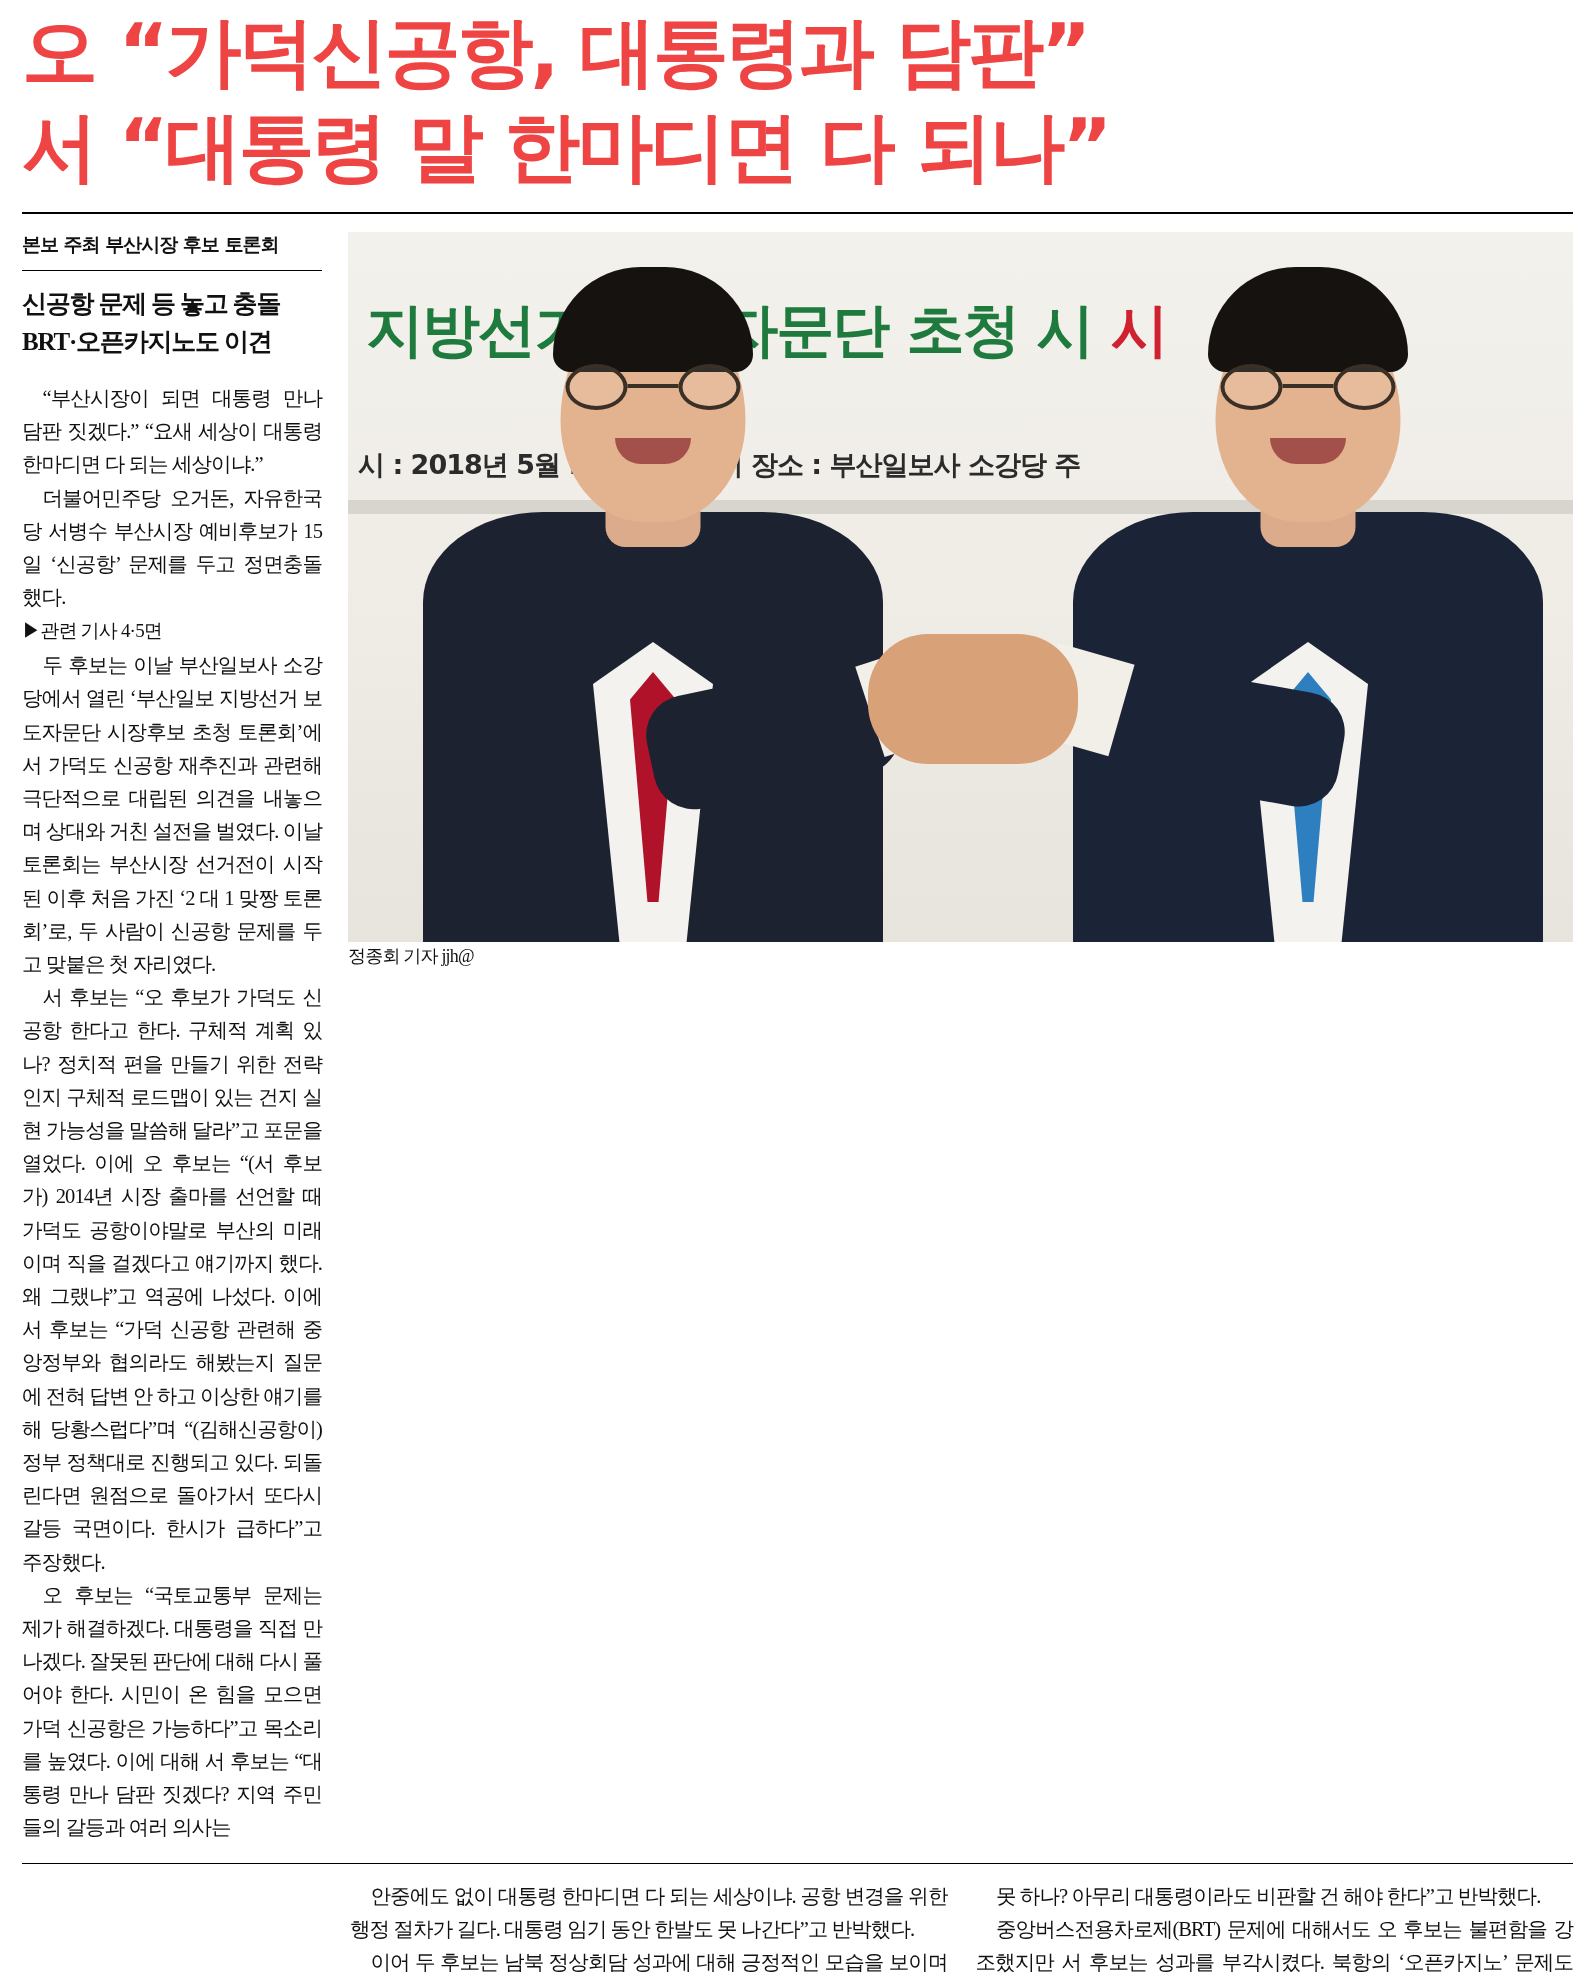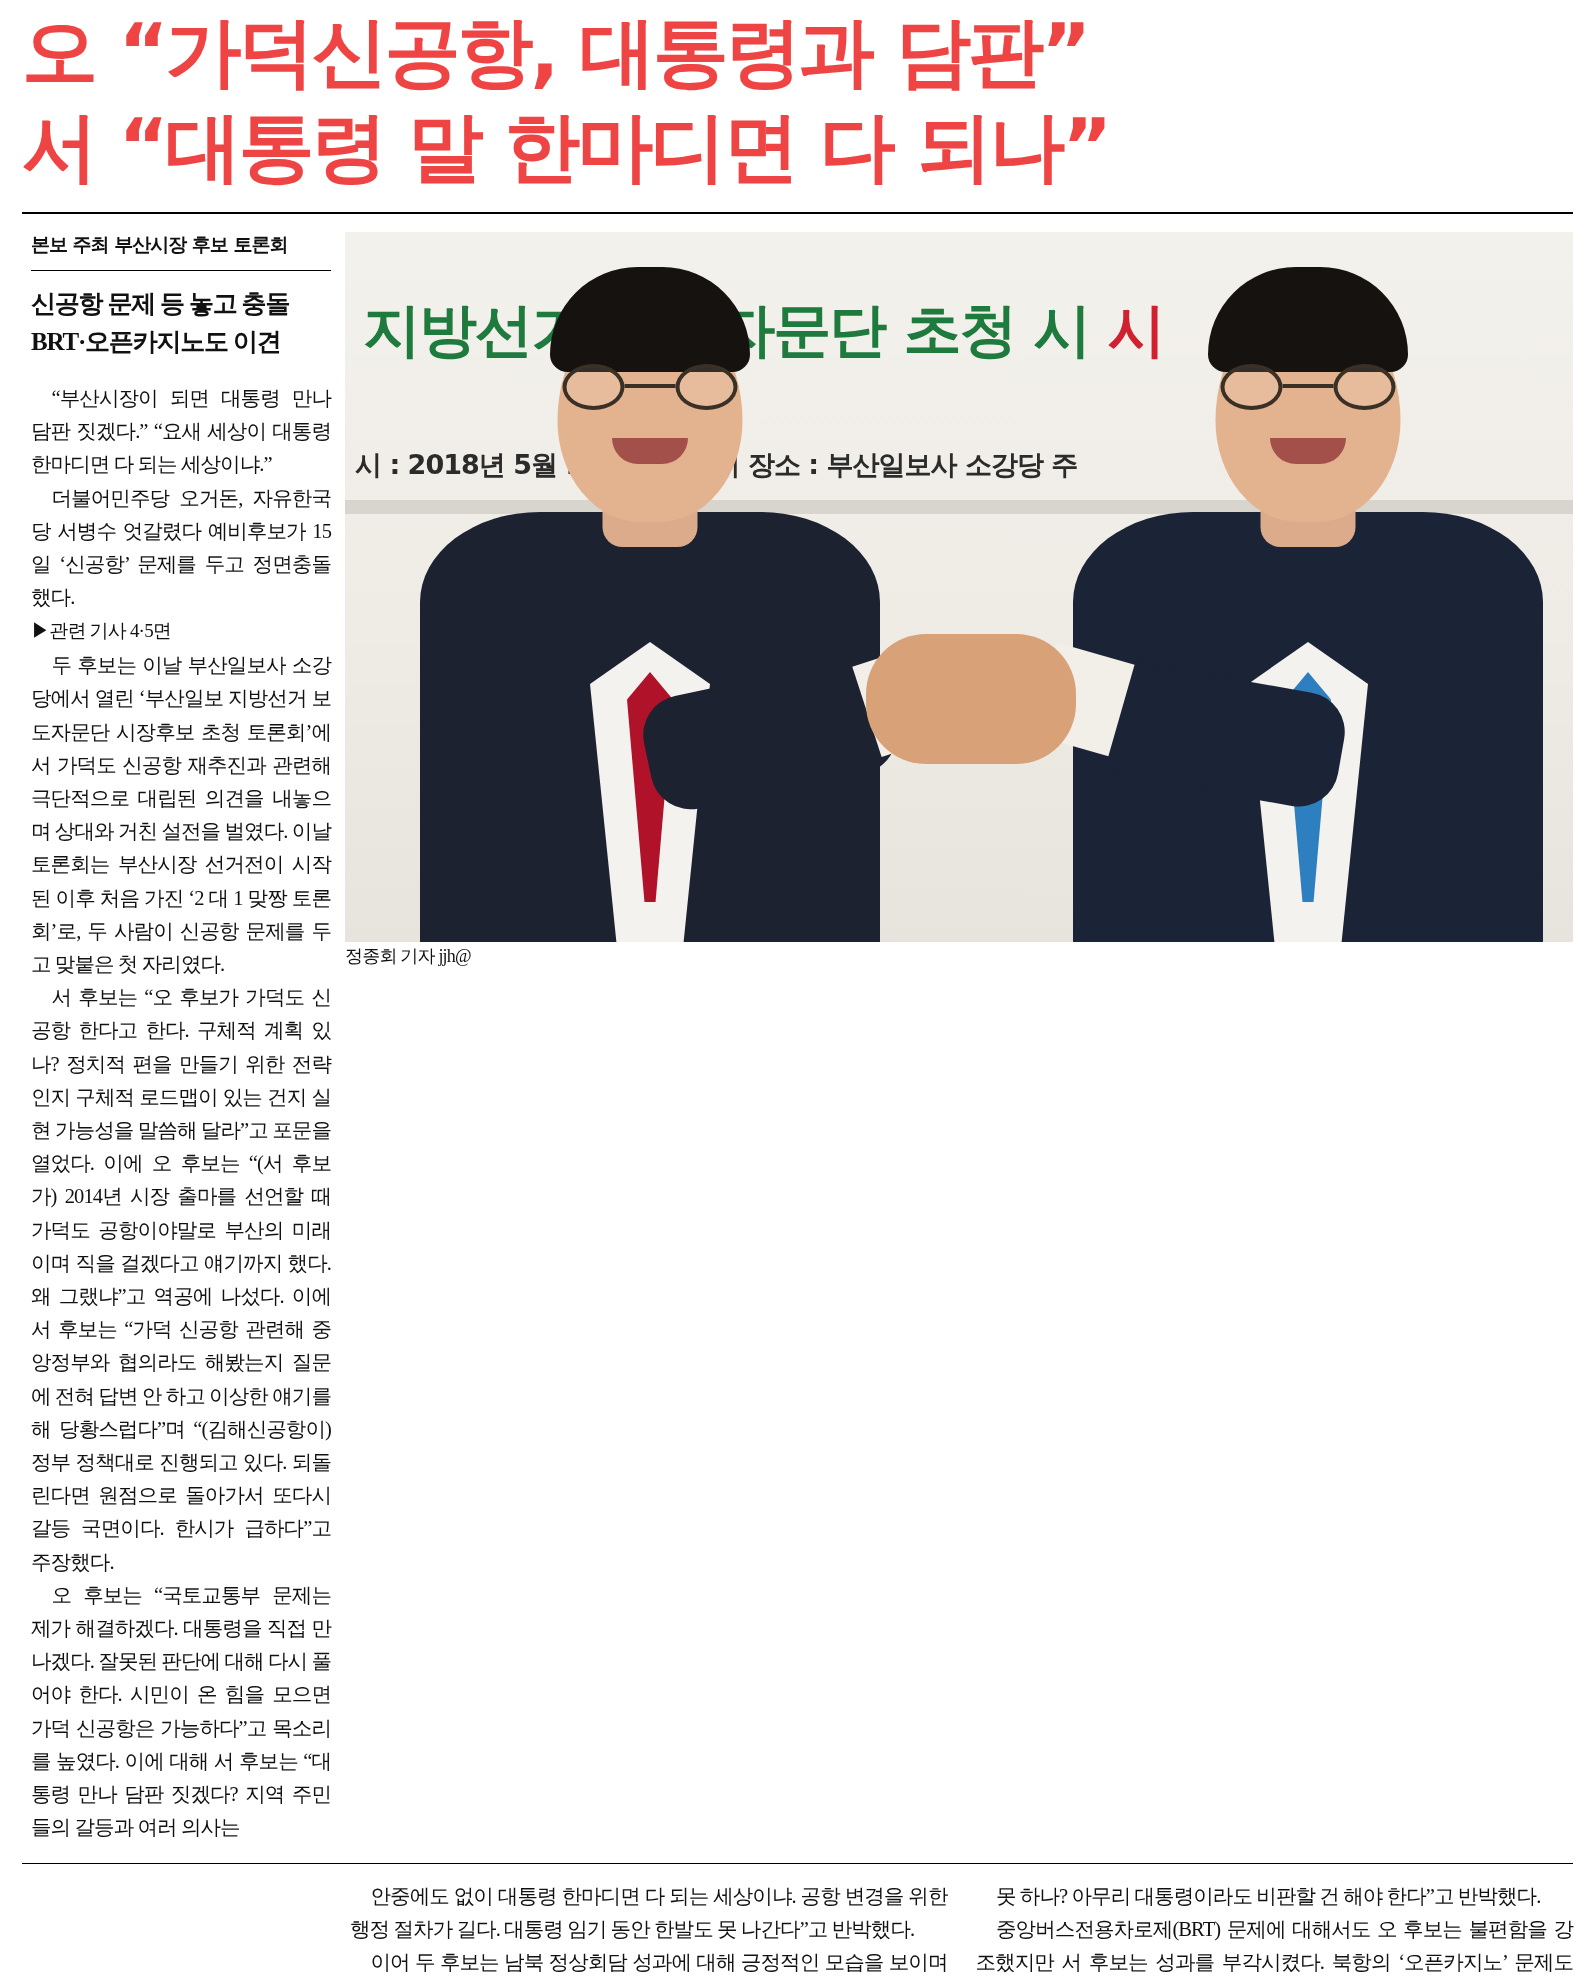--- a/index.html
+++ b/index.html
@@ -33,23 +33,22 @@
   .headline .line2 { }
 
   .rule-top {
     border-top: 2px solid #000;
     margin-top: 18px;
   }
 
   
   .upper {
     display: flex;
-    gap: 14px;
+    gap: 26px;
     margin-top: 18px;
-    margin-left: 9px;
   }
   .left-col {
     width: 300px;
     flex: 0 0 300px;
   }
   .kicker {
     font-family: "DejaVu Sans", sans-serif;
     font-weight: 700;
     font-size: 19px;
     letter-spacing: -1px;
@@ -306,21 +305,21 @@
   <div class="upper">
 
     <div class="left-col">
       <div class="kicker">본보 주최 부산시장 후보 토론회</div>
       <div class="subheads">
         <div>신공항 문제 등 놓고 충돌</div>
         <div>BRT·오픈카지노도 이견</div>
       </div>
       <div class="body-text">
         <p>“부산시장이 되면 대통령 만나 담판 짓겠다.” “요새 세상이 대통령 한마디면 다 되는 세상이냐.”</p>
-        <p>더불어민주당 오거돈, 자유한국당 서병수 엇갈렸다 예비후보가 15일 ‘신공항’ 문제를 두고 정면충돌했다.</p>
+        <p>더불어민주당 오거돈, 자유한국당 서병수 부산시장 예비후보가 15일 ‘신공항’ 문제를 두고 정면충돌했다.</p>
         <div class="related">▶관련 기사 4·5면</div>
         <p>두 후보는 이날 부산일보사 소강당에서 열린 ‘부산일보 지방선거 보도자문단 시장후보 초청 토론회’에서 가덕도 신공항 재추진과 관련해 극단적으로 대립된 의견을 내놓으며 상대와 거친 설전을 벌였다. 이날 토론회는 부산시장 선거전이 시작된 이후 처음 가진 ‘2 대 1 맞짱 토론회’로, 두 사람이 신공항 문제를 두고 맞붙은 첫 자리였다.</p>
         <p>서 후보는 “오 후보가 가덕도 신공항 한다고 한다. 구체적 계획 있나? 정치적 편을 만들기 위한 전략인지 구체적 로드맵이 있는 건지 실현 가능성을 말씀해 달라”고 포문을 열었다. 이에 오 후보는 “(서 후보가) 2014년 시장 출마를 선언할 때 가덕도 공항이야말로 부산의 미래이며 직을 걸겠다고 얘기까지 했다. 왜 그랬냐”고 역공에 나섰다. 이에 서 후보는 “가덕 신공항 관련해 중앙정부와 협의라도 해봤는지 질문에 전혀 답변 안 하고 이상한 얘기를 해 당황스럽다”며 “(김해신공항이) 정부 정책대로 진행되고 있다. 되돌린다면 원점으로 돌아가서 또다시 갈등 국면이다. 한시가 급하다”고 주장했다.</p>
         <p>오 후보는 “국토교통부 문제는 제가 해결하겠다. 대통령을 직접 만나겠다. 잘못된 판단에 대해 다시 풀어야 한다. 시민이 온 힘을 모으면 가덕 신공항은 가능하다”고 목소리를 높였다. 이에 대해 서 후보는 “대통령 만나 담판 짓겠다? 지역 주민들의 갈등과 여러 의사는</p>
       </div>
     </div>
 
     <div class="photo-col">
       <div class="photo">
         <div class="backdrop"></div>

